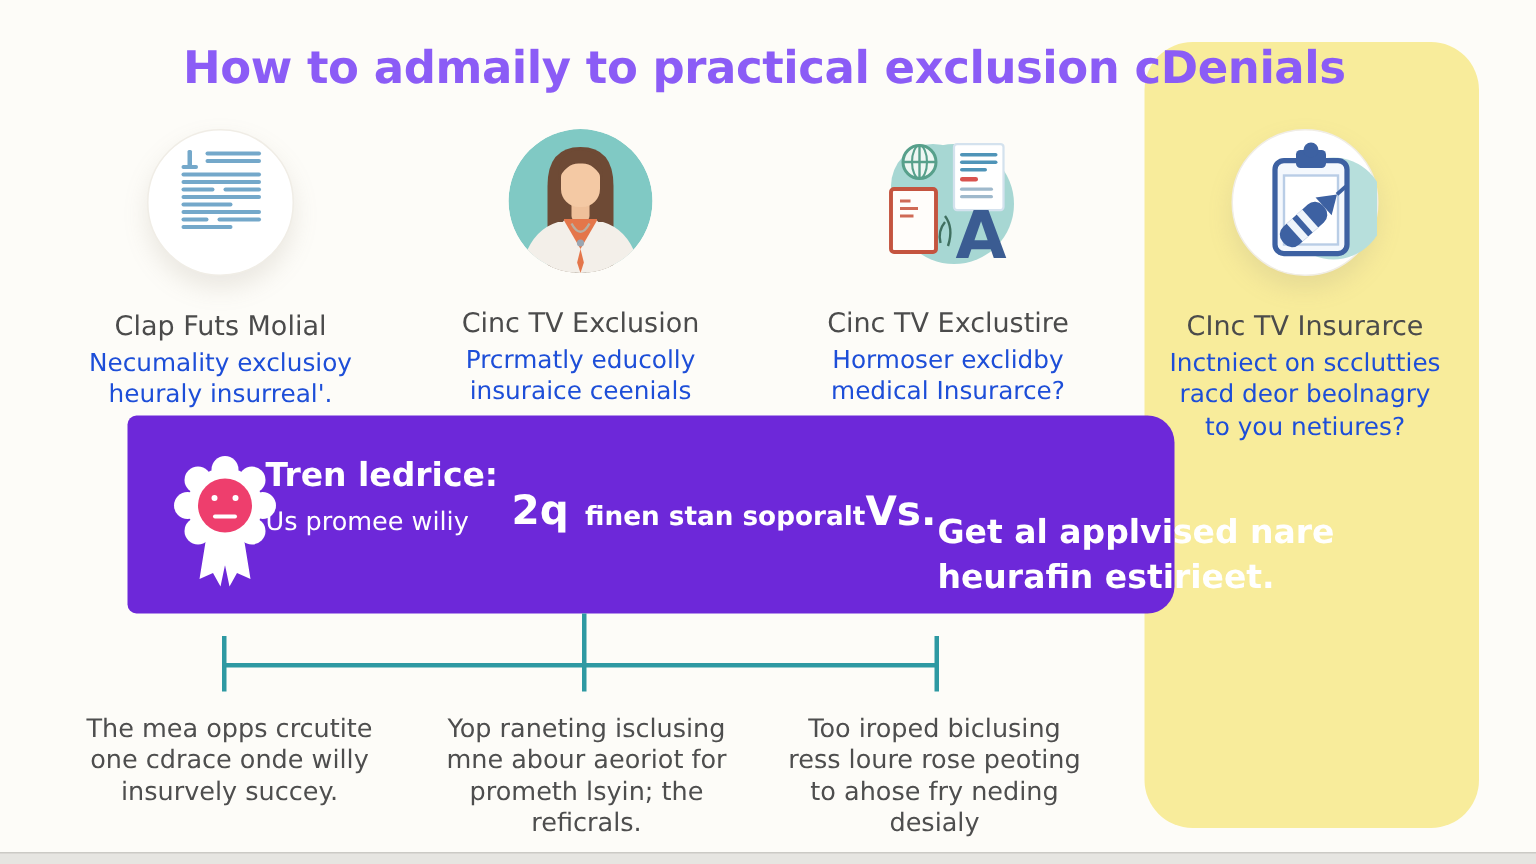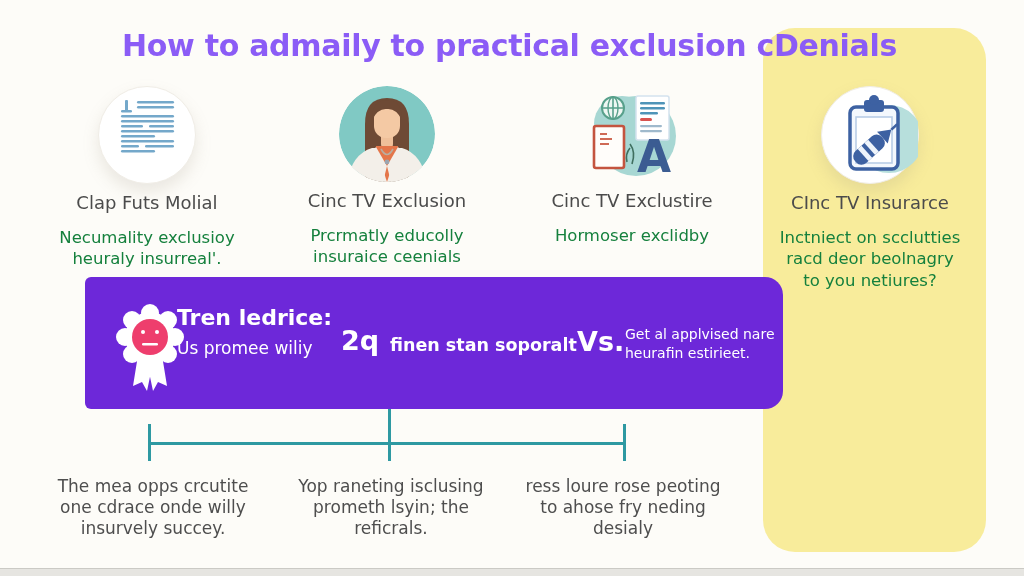--- a/index.html
+++ b/index.html
@@ -27,25 +27,25 @@
     width:96px;height:96px;border-radius:50%;
     display:flex;align-items:center;justify-content:center;
     flex:0 0 auto;
   }
   .icon-circle.white{
     background:#ffffff;border:1px solid #f0ede6;
     box-shadow:0 8px 16px rgba(150,140,120,0.18);
   }
   .icon-circle svg{display:block;}
   .col-heading{
-    margin-top:8px;font-size:18px;font-weight:500;color:#4b4b4b;
+    margin-top:23px;font-size:18px;font-weight:500;color:#4b4b4b;
     text-align:center;white-space:nowrap;
   }
   .col-sub{
-    margin-top:14px;font-size:16.5px;color:#15803d;line-height:1.3;
+    margin-top:3px;font-size:16.5px;color:#1d4ed8;line-height:1.3;
     text-align:center;
   }
   
   .banner{
     position:absolute;left:38px;top:277px;width:698px;height:132px;
     background:#6d28d9;border-radius:6px 18px 18px 6px;color:#ffffff;margin-left:47px;
   }
   .banner .ribbon{position:absolute;left:26px;top:22px;width:78px;height:94px;}
   .banner-heading{
     position:absolute;left:92px;top:28px;font-size:22px;font-weight:700;white-space:nowrap;
@@ -56,21 +56,21 @@
   .stat-value{
     position:absolute;left:256px;top:48px;font-size:27px;font-weight:700;
   }
   .stat-label{
     position:absolute;left:305px;top:58px;font-size:17.5px;font-weight:700;white-space:nowrap;
   }
   .vs-label{
     position:absolute;left:492px;top:49px;font-size:27px;font-weight:700;
   }
   .banner-right{
-    position:absolute;left:540px;top:48px;font-size:14px;font-weight:400;line-height:1.35;white-space:nowrap;
+    position:absolute;left:540px;top:64px;font-size:22px;font-weight:700;line-height:1.35;white-space:nowrap;
   }
   
   .tl{position:absolute;background:#2e99a2;}
   .tl-h{left:150px;top:442px;width:476px;height:3px;}
   .tl-t1{left:148px;top:424px;width:3px;height:37px;}
   .tl-t2{left:388px;top:409px;width:3px;height:52px;}
   .tl-t3{left:623px;top:424px;width:3px;height:37px;}
   
   .footnote{
     position:absolute;top:476px;font-size:17px;color:#4e4e4e;line-height:1.24;
@@ -168,20 +168,21 @@
       <rect x="16" y="47" width="7" height="2" fill="#cf6a55"></rect>
       <rect x="16" y="52" width="12" height="2" fill="#cf6a55"></rect>
       <rect x="16" y="57" width="9" height="2" fill="#cf6a55"></rect>
       <path d="M46 58 q6 8 2 20 M46 62 q-5 6 -3 14" stroke="#3f6f5f" stroke-width="1.6" fill="none"></path>
       <text x="70" y="86" text-anchor="middle" font-size="44" font-weight="bold" font-family="'DejaVu Sans',sans-serif" fill="#3b5c92">A</text>
     </svg>
   </div>
   <div class="col-heading">Cinc TV Exclustire</div>
   <div class="col-sub">
     <div>Hormoser exclidby</div>
+    <div>medical Insurarce?</div>
   </div>
 </div>
 
 <div class="col" style="left:755px">
   <div class="icon-circle white">
     <svg width="96" height="96" viewBox="0 0 96 96">
       <circle cx="67" cy="52" r="34" fill="#b7dfdc"></circle>
       <rect x="28" y="20" width="48" height="62" rx="6" fill="#f4f8fd" stroke="#3d61a2" stroke-width="3.5"></rect>
       <rect x="34" y="30" width="36" height="46" fill="#ffffff" stroke="#b9cde6" stroke-width="1.6"></rect>
       <rect x="42" y="13" width="20" height="12" rx="3" fill="#3d61a2"></rect>
@@ -243,22 +244,24 @@
 <div class="tl tl-t2"></div>
 <div class="tl tl-t3"></div>
 
 <div class="footnote fn1">
   <div>The mea opps crcutite</div>
   <div>one cdrace onde willy</div>
   <div>insurvely succey.</div>
 </div>
 <div class="footnote fn2">
   <div>Yop raneting isclusing</div>
+  <div>mne abour aeoriot for</div>
   <div>prometh lsyin; the</div>
   <div>reficrals.</div>
 </div>
 <div class="footnote fn3">
+  <div>Too iroped biclusing</div>
   <div>ress loure rose peoting</div>
   <div>to ahose fry neding</div>
   <div>desialy</div>
 </div>
 
 <div class="bottom-strip"></div>
 
 </body></html>

